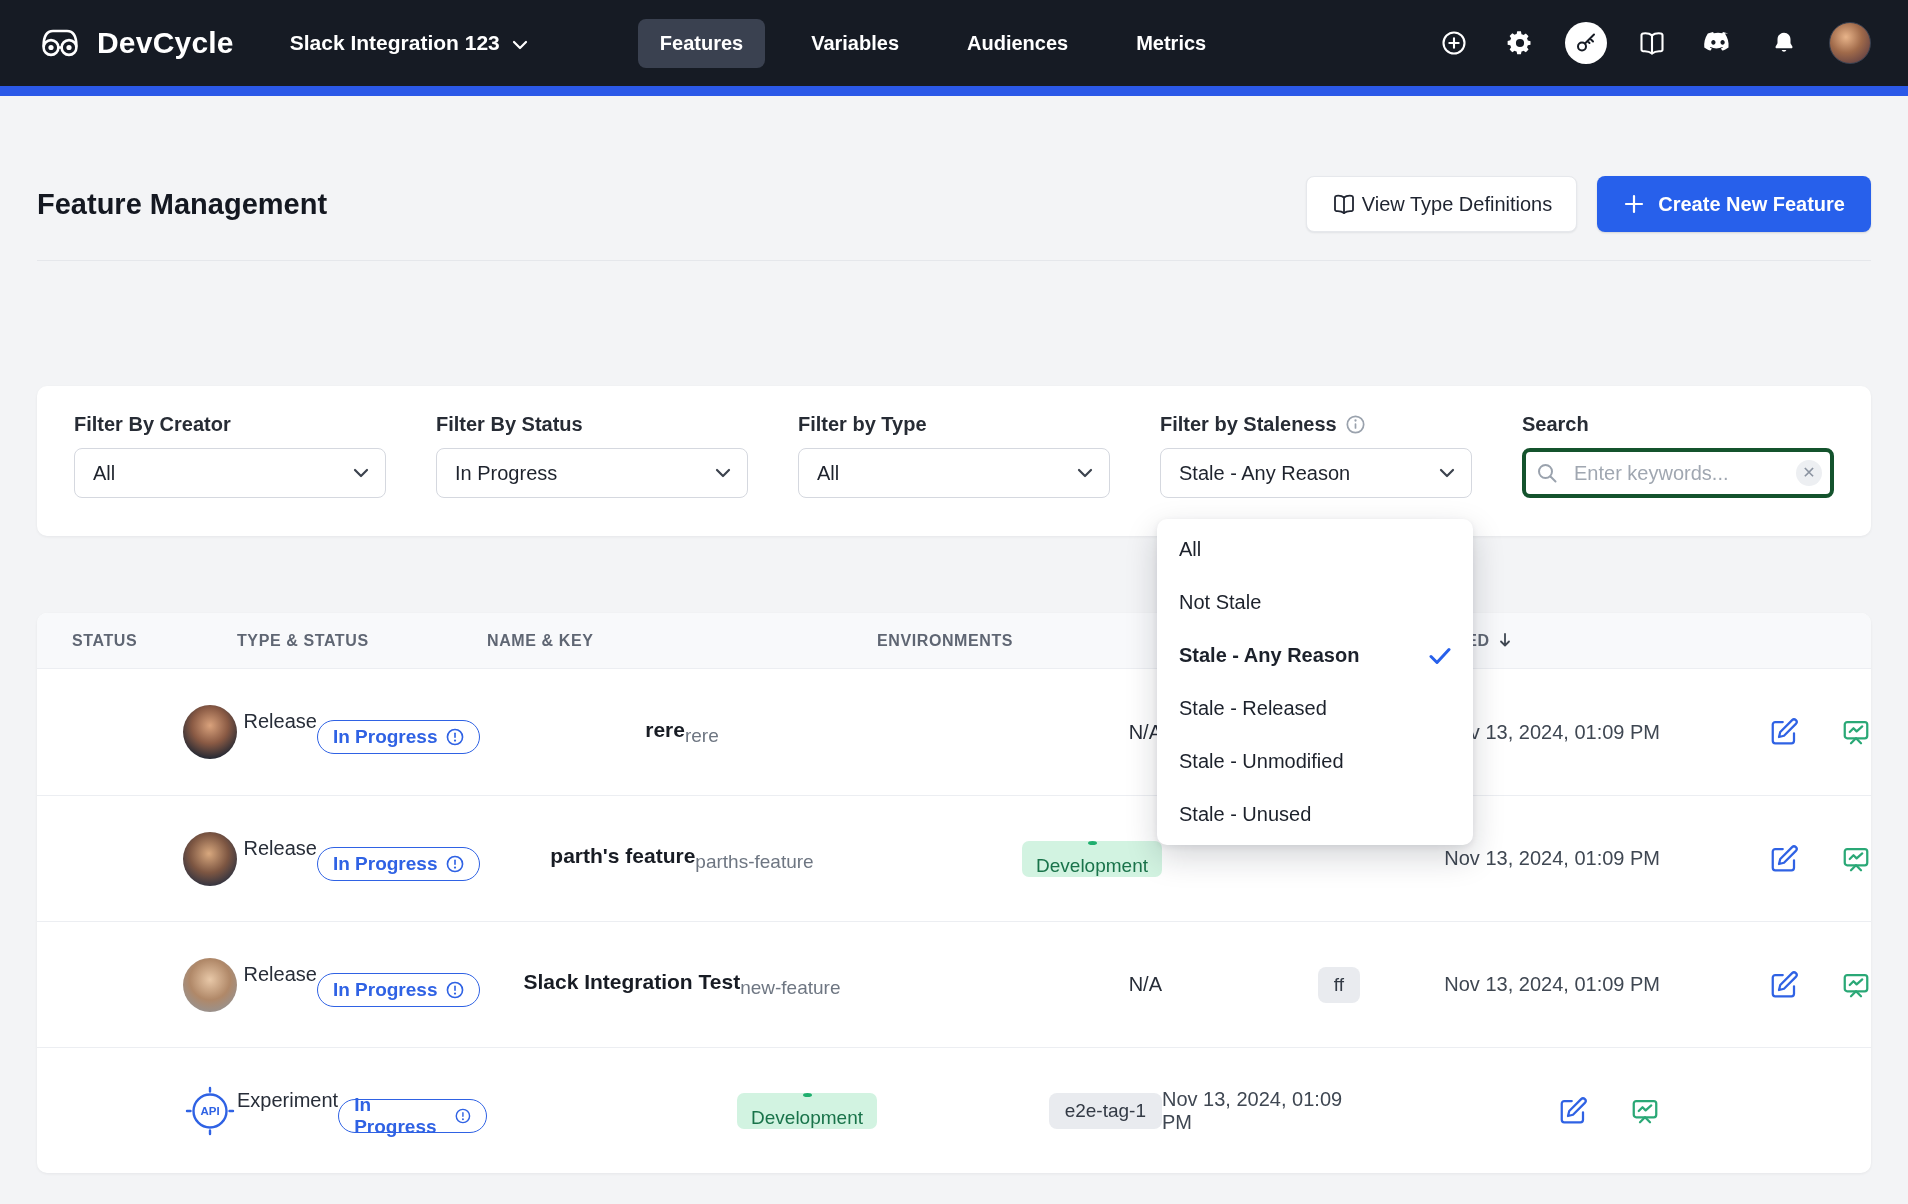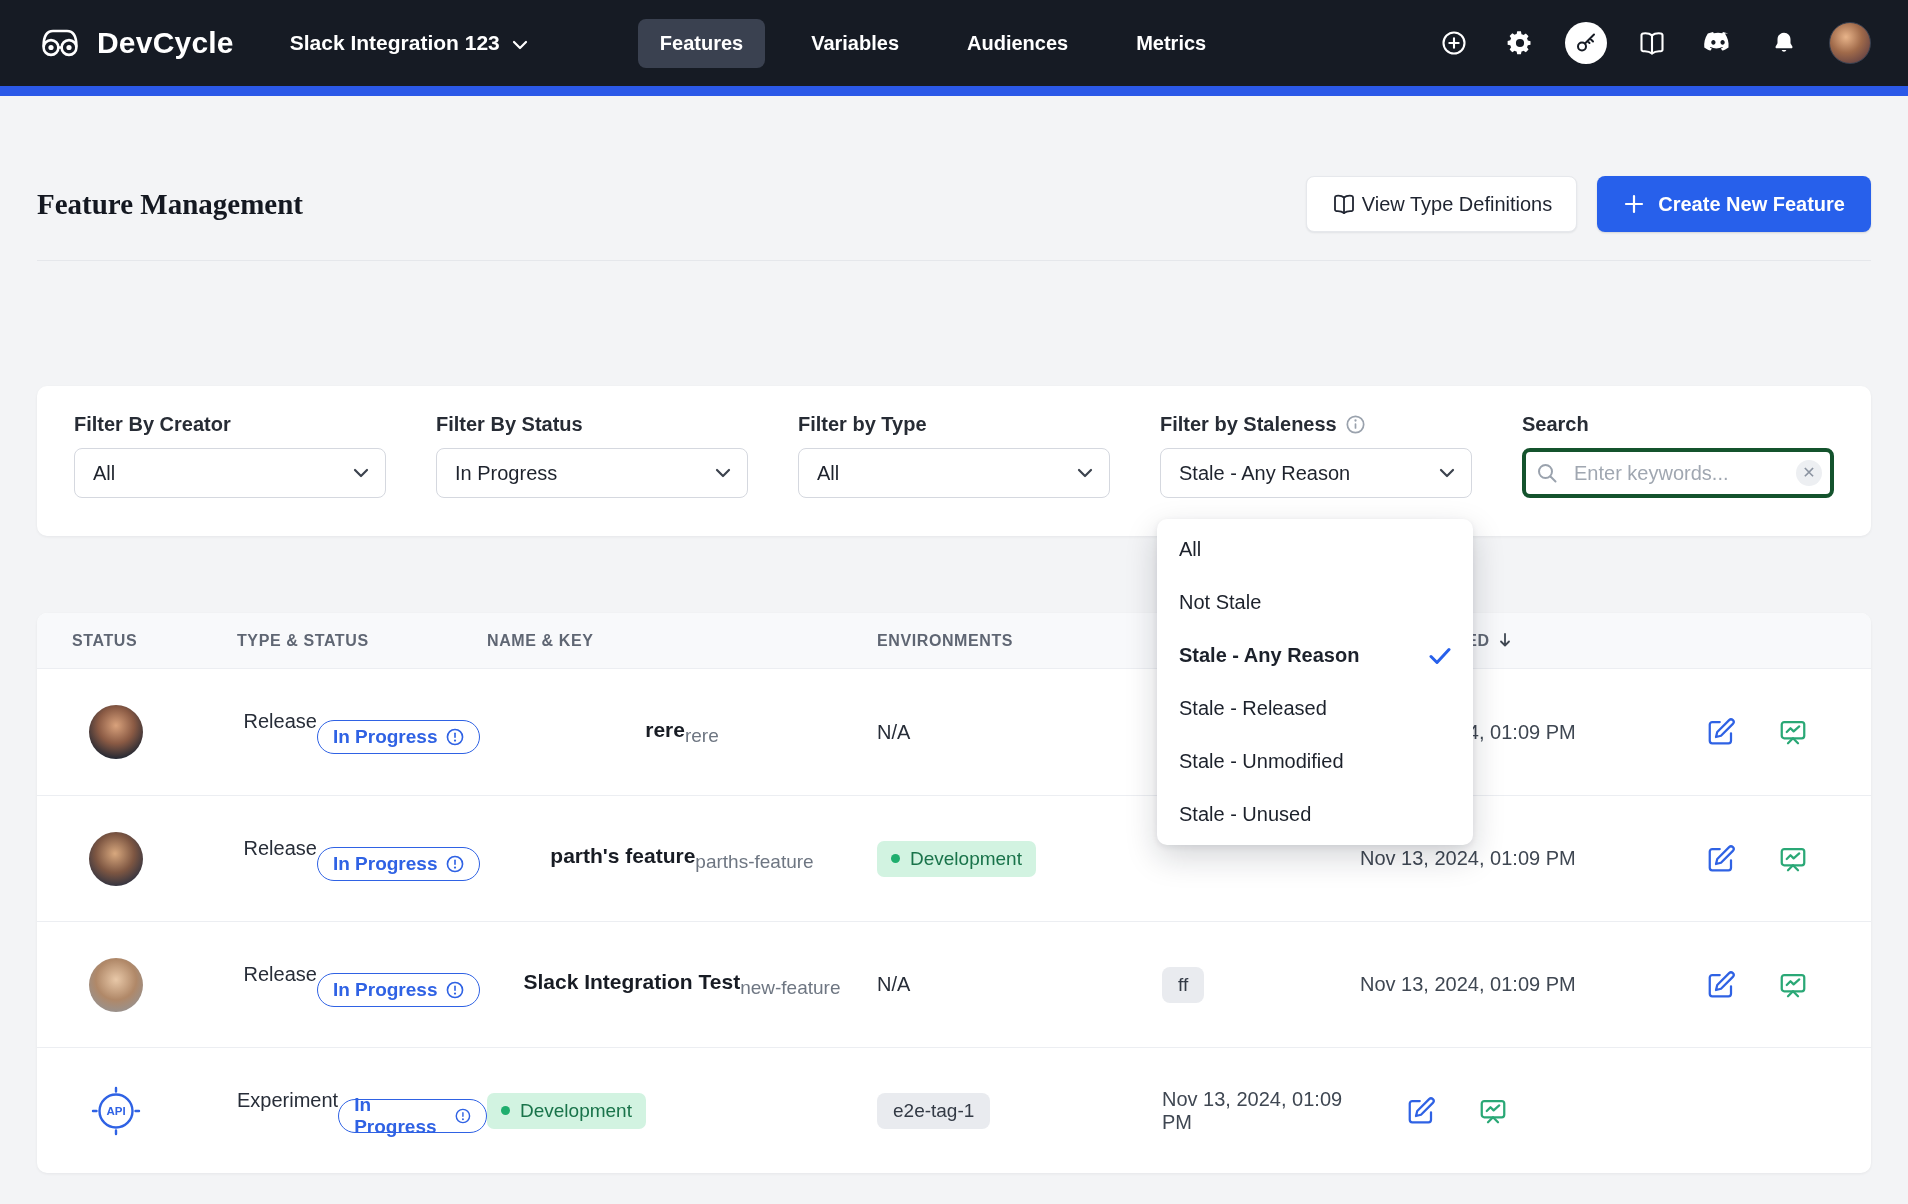--- a/index.html
+++ b/index.html
@@ -41,21 +41,21 @@
   .avatar-top {
     width: 42px; height: 42px; border-radius: 50%;
     background: radial-gradient(circle at 40% 35%, #e8b48a 0%, #a06a4a 45%, #4a3040 100%);
     border: 1px solid #3a4150;
   }
   .accent-bar { height: 10px; background: #2b59e8; }
 
   
   .page { padding: 0 37px; }
   .title-row { display: flex; align-items: center; margin-top: 80px; }
-  .page-title { font-size: 29px; font-weight: 700; color: #141821; font-family: Liberation Serif, serif; }
+  .page-title { font-size: 29px; font-weight: 700; color: #141821; }
   .title-actions { margin-left: auto; display: flex; gap: 20px; }
   .btn-white {
     height: 56px; padding: 0 24px; border-radius: 8px;
     background: #fff; border: 1px solid #e6e8ec;
     box-shadow: 0 1px 2px rgba(16,24,40,.08);
     display: flex; align-items: center; gap: 5px;
     font-size: 20px; font-weight: 400; color: #1f2430;
   }
   .btn-blue {
     height: 56px; padding: 0 26px; border-radius: 8px;
@@ -120,21 +120,21 @@
     grid-template-columns: 165px 250px 390px 285px 198px 300px 1fr;
     align-items: center; padding-left: 35px;
   }
   .thead {
     height: 56px; background: #f8f9fb; border-bottom: 1px solid #eceef2;
     font-size: 16px; font-weight: 700; color: #5f6673; letter-spacing: .6px;
   }
   .th { display: flex; align-items: center; gap: 8px; }
   .trow { height: 126px; }
   .trow + .trow { border-top: 1px solid #eceef2; }
-  .cell { display: flex; align-items: center; }
+  .cell { display: flex; align-items: center; justify-content: flex-end; }
   .cell.ts, .cell.nk { flex-direction: row; align-items: flex-start; justify-content: center; }
   .avatar {
     width: 54px; height: 54px; border-radius: 50%; margin-left: 17px; display: block;
   }
   .av-dark  { background: radial-gradient(circle at 50% 38%, #d9a27c 0%, #8a5a44 42%, #232833 78%); }
   .av-dark2 { background: radial-gradient(circle at 48% 40%, #d8a87e 0%, #7d5642 45%, #2b3040 80%); }
   .av-light { background: radial-gradient(circle at 50% 40%, #e8c8a8 0%, #b08868 48%, #8898a8 100%); }
   .api-badge { margin-left: 17px; display: block; }
   .ftype { font-size: 20px; color: #272d38; }
   .pill-status {
@@ -142,21 +142,21 @@
     border: 1.6px solid #2f62e4; color: #2f62e4;
     font-size: 19px; font-weight: 600;
     display: inline-flex; align-items: center; gap: 9px;
   }
   .fname { font-size: 21px; font-weight: 700; color: #181c24; }
   .fkey { margin-top: 7px; font-size: 19px; color: #6e7682; }
   .env-na { font-size: 20px; color: #272d38; }
   .badge-env {
     height: 36px; padding: 0 14px; border-radius: 7px;
     background: #d2f3e1; color: #19734a; font-size: 19px; font-weight: 500;
-    display: inline-flex; align-items: center; gap: 10px;
+    display: inline-flex; align-items: center; gap: 10px; flex-direction: column;
   }
   .badge-env .dot { width: 9px; height: 9px; border-radius: 50%; background: #1fae6e; }
   .tag-pill {
     height: 36px; padding: 0 16px; border-radius: 8px;
     background: #e9ebef; color: #333a45; font-size: 19px;
     display: inline-flex; align-items: center;
   }
   .cell.updated { font-size: 20px; color: #3f4752; }
   .cell.actions { padding-left: 46px; gap: 42px; }
   .icon-btn { display: flex; align-items: center; justify-content: center; }

